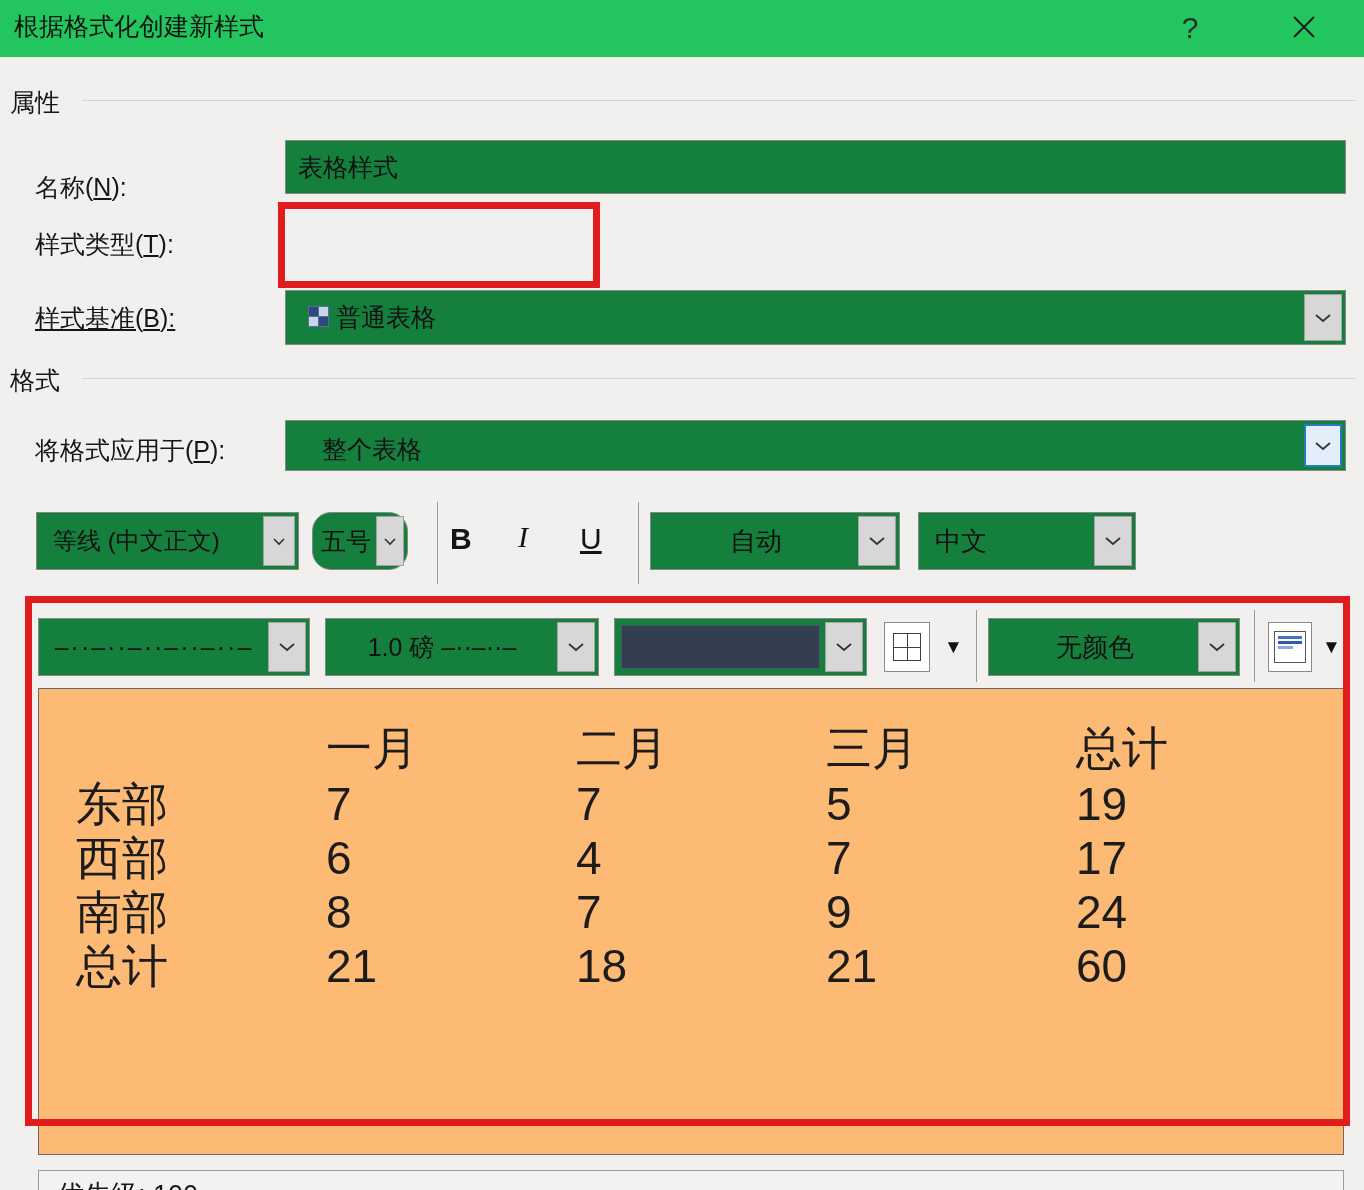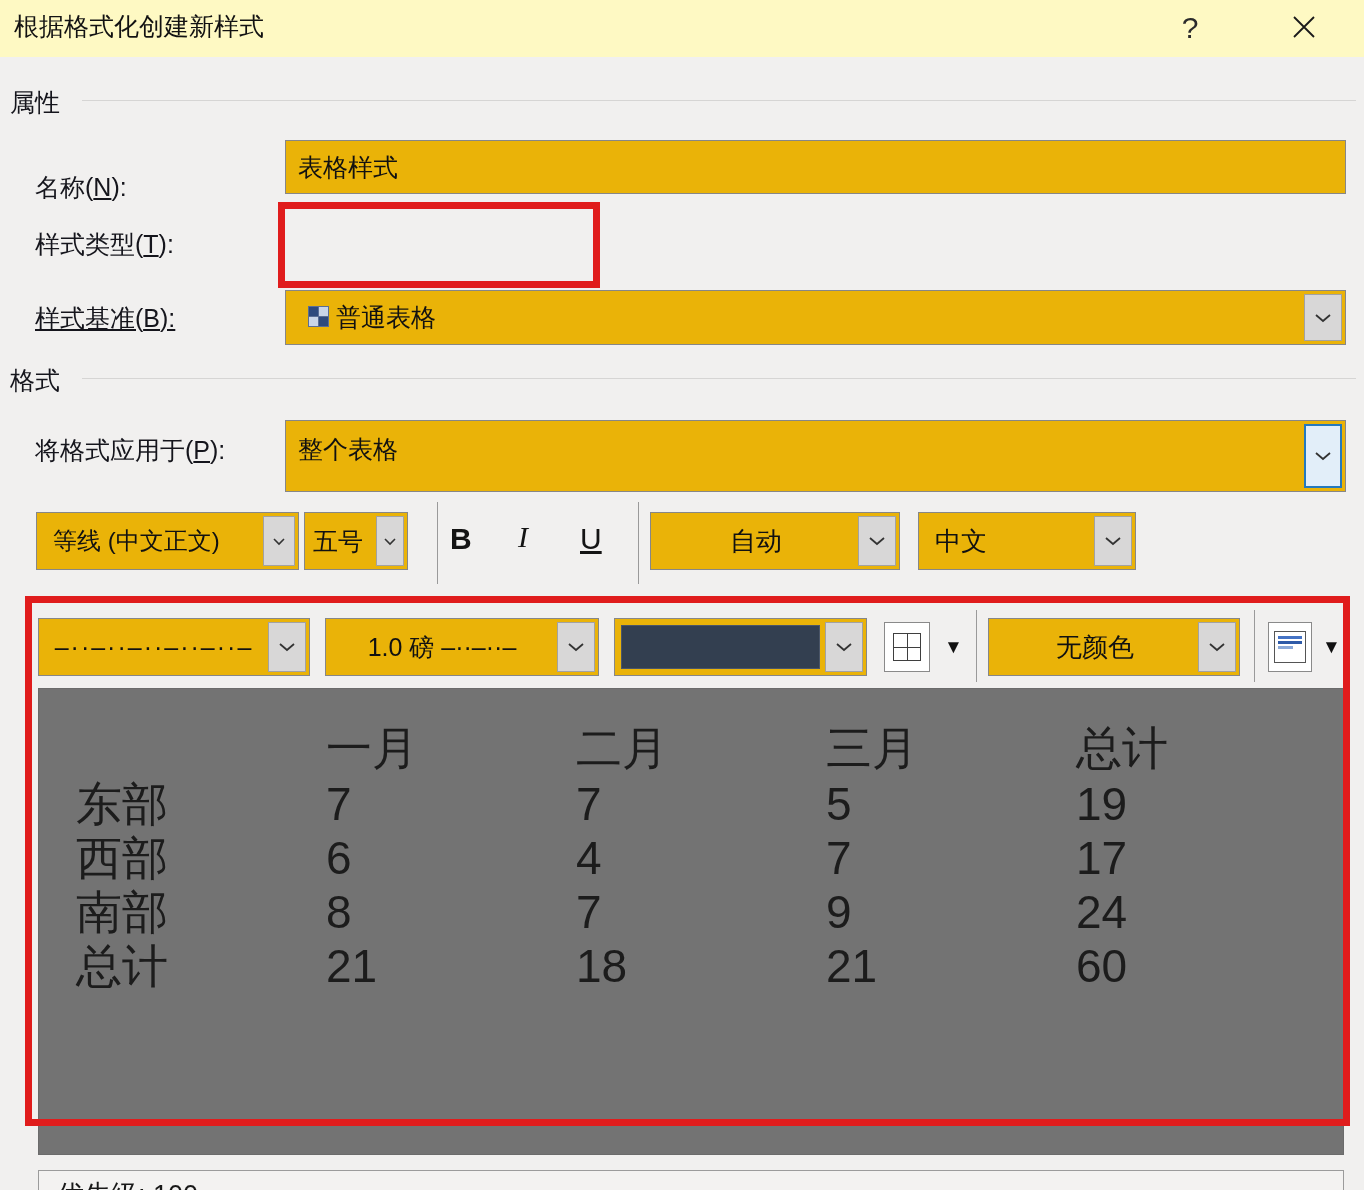--- a/index.html
+++ b/index.html
@@ -2,33 +2,33 @@
 <html><head>
 <meta charset="utf-8">
 <style>
   * { margin:0; padding:0; box-sizing:border-box; }
   html,body { background:#e8e8e8; }
   body { font-family:"Liberation Sans","DejaVu Sans",sans-serif; }
   #dialog {
     position:relative; width:1364px; height:1190px; overflow:hidden;
     background:#f1f0ef; color:#17171f;
   }
-  .titlebar { position:absolute; left:0; top:0; width:1364px; height:57px; background:#fef9c3; }
+  .titlebar { position:absolute; left:0; top:0; width:1364px; height:57px; background:#22c55e; }
   .title { position:absolute; left:14px; top:10px; font-size:25px; color:#121212; }
   .helpbtn { position:absolute; left:1170px; top:6px; width:40px; height:44px; font-size:30px; color:#2b2b2b; text-align:center; line-height:44px; cursor:pointer; }
   .closebtn { position:absolute; left:1282px; top:8px; width:44px; height:42px; cursor:pointer; display:flex; align-items:center; justify-content:center; }
 
   .section-label { position:absolute; font-size:25px; color:#15151c; }
   .hrule { position:absolute; height:1px; background:#d6d5d4; }
 
   .field-label { position:absolute; font-size:25px; color:#15151c; white-space:nowrap; }
   .hotkey { text-decoration:underline; }
 
   .textfield, .combo {
-    position:absolute; background:#eab308; border:1px solid #878787;
+    position:absolute; background:#15803d; border:1px solid #878787;
   }
   .textfield .val { display:block; padding-left:12px; font-size:25px; line-height:52px; color:#111; }
   .combo .val { display:block; padding-left:12px; font-size:25px; color:#111; }
 
   .combo-btn {
     position:absolute; right:3px; top:3px; bottom:3px; width:38px;
     background:#d8d7d7; border:1px solid #a2a2a2;
     display:flex; align-items:center; justify-content:center; cursor:pointer;
   }
   .combo-btn.small { width:32px; }
@@ -53,21 +53,21 @@
     display:flex; align-items:center; justify-content:center; cursor:pointer;
   }
   .dd-arrow { position:absolute; font-size:19px; color:#111; cursor:pointer; }
 
   .swatch { position:absolute; left:6px; top:6px; bottom:6px; right:46px; border:1px solid #4a5568; }
 
   .pattern { font-size:22px; letter-spacing:2px; color:#222; white-space:nowrap; }
 
   .preview {
     position:absolute; left:38px; top:688px; width:1306px; height:467px;
-    background:#737373; border:1px solid #6b6b6b;
+    background:#fdba74; border:1px solid #6b6b6b;
   }
   .ptable { position:absolute; left:37px; top:30px; }
   .prow { display:flex; }
   .pcell {
     width:250px; font-size:46px; color:#1c1c1c; line-height:54px;
     white-space:nowrap; overflow:visible;
   }
   .prow.header .pcell { line-height:58px; }
 
   .footerbox {
@@ -136,42 +136,42 @@
             <polyline points="2,2 9,8 16,2" fill="none" stroke="#333" stroke-width="1.8"></polyline>
           </svg>
         </span>
     </div>
   </div>
 
   <div class="section-label" style="left:10px; top:364px;">格式</div>
   <div class="hrule" style="left:82px; top:378px; width:1274px;"></div>
 
   <div class="field-label" style="left:35px; top:434px;"><span>将格式应用于(</span><span class="hotkey">P</span><span>):</span></div>
-  <div class="combo" style="left:285px; top:420px; width:1061px; height:72px;">
+  <div class="combo" style="left:285px; top:420px; width:1061px; height:51px;padding-left:24px;">
     <span class="val" style="line-height:56px;">整个表格</span>
     <div class="combo-btn focused">
       <span class="chev">
           <svg width="18" height="10" viewBox="0 0 18 10">
             <polyline points="2,2 9,8 16,2" fill="none" stroke="#333" stroke-width="1.8"></polyline>
           </svg>
         </span>
     </div>
   </div>
 
   <div class="combo" style="left:36px; top:512px; width:263px; height:58px;">
     <span class="val" style="padding-left:16px; line-height:56px; font-size:24px;">等线 (中文正文)</span>
     <div class="combo-btn small">
       <span class="chev">
           <svg width="14" height="9" viewBox="0 0 14 9">
             <polyline points="2,2 7,7 12,2" fill="none" stroke="#333" stroke-width="1.6"></polyline>
           </svg>
         </span>
     </div>
   </div>
-  <div class="combo" style="left:304px; top:512px; width:104px; height:58px;">
+  <div class="combo" style="left:312px; top:512px; width:96px; height:58px;border-radius:19px;">
     <span class="val" style="padding-left:8px; line-height:56px;">五号</span>
     <div class="combo-btn small" style="width:28px;">
       <span class="chev">
           <svg width="14" height="9" viewBox="0 0 14 9">
             <polyline points="2,2 7,7 12,2" fill="none" stroke="#333" stroke-width="1.6"></polyline>
           </svg>
         </span>
     </div>
   </div>
   <div class="vsep" style="left:437px; top:502px; height:82px;"></div>

